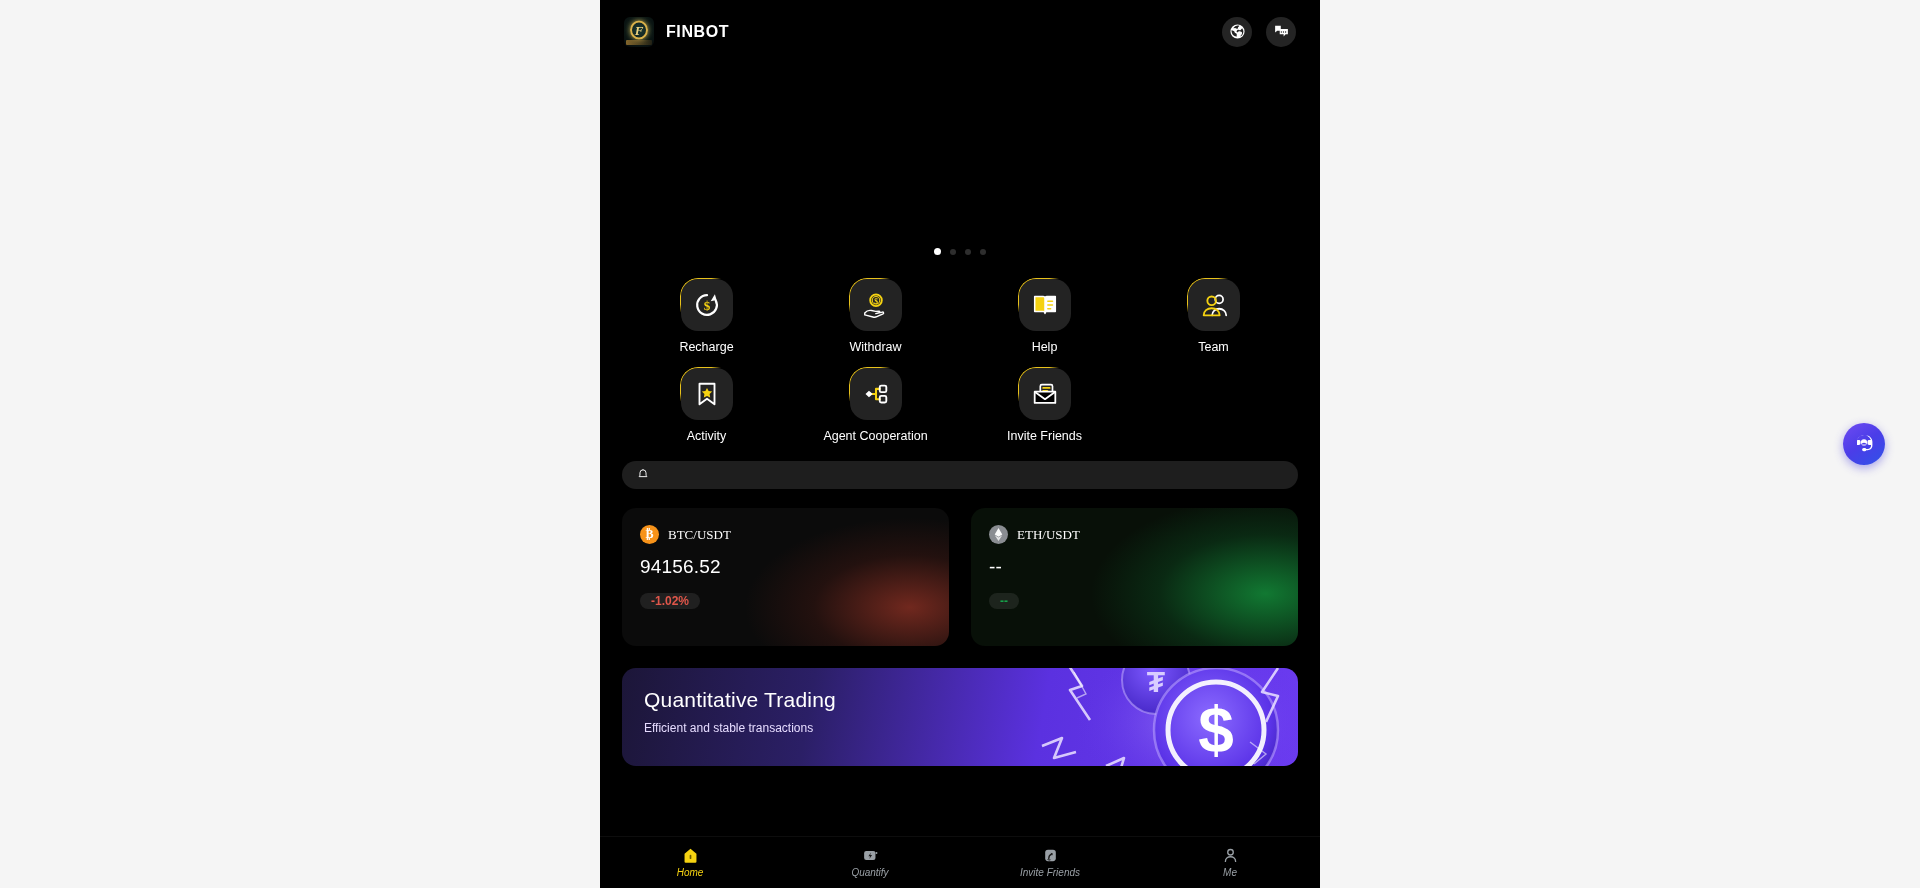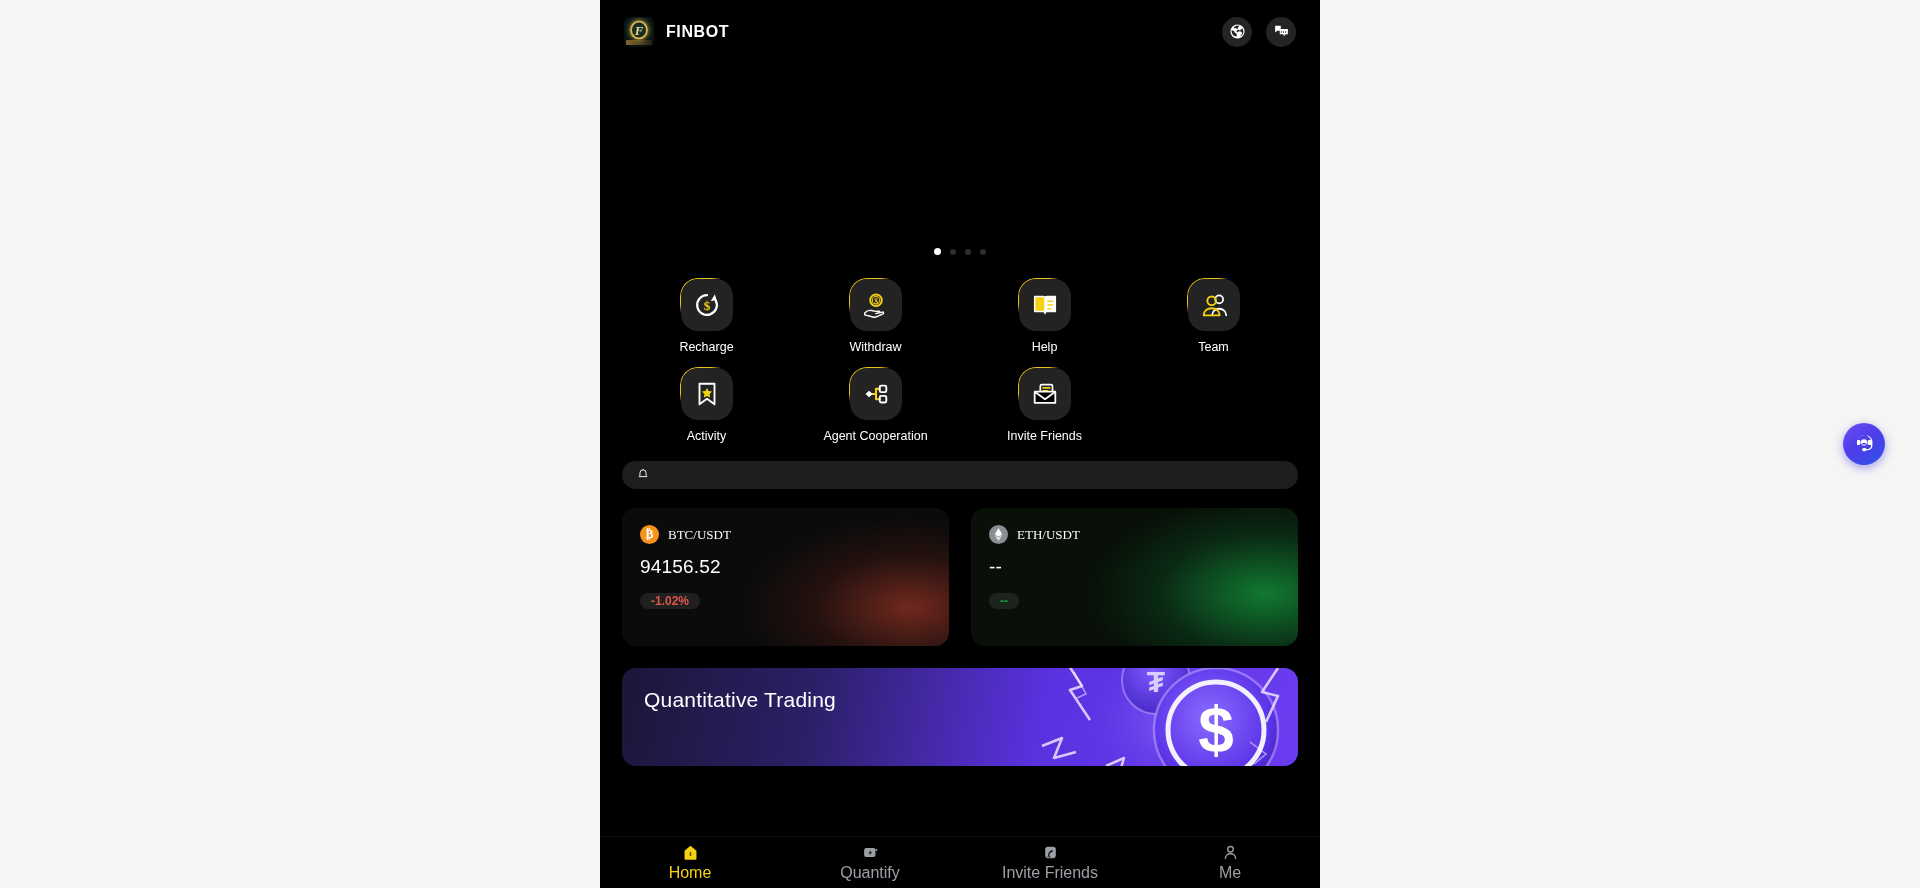--- a/index.html
+++ b/index.html
@@ -276,21 +276,21 @@
     border-top: 1px solid #0d0d0d;
   }
   .nitem {
     display: flex;
     flex-direction: column;
     align-items: center;
     gap: 3px;
     cursor: pointer;
   }
   .nitem svg { width: 17px; height: 17px; display: block; }
-  .nlabel { font-size: 16px; color: #9aa0a6; }
+  .nlabel { font-size: 10px; color: #9aa0a6; font-style: italic; }
   .nitem.active .nlabel { color: #f5d211; }
 
   
   .support {
     position: absolute;
     left: 1864px; top: 444px;
     transform: translate(-50%, -50%);
     width: 42px; height: 42px;
     border-radius: 50%;
     background: linear-gradient(145deg, #6f4bf2 0%, #4b3de8 48%, #2f52e8 100%);
@@ -496,20 +496,21 @@
           <path d="M300 26 L284 50 L300 54 L288 80"></path>
           <path d="M128 124 L146 116 L140 136"></path>
         </g>
         <g stroke="#ffffff" stroke-width="1.4" fill="none" opacity=".55">
           <path d="M96 30 L108 52 L99 56"></path>
           <path d="M272 100 L288 112 L276 122"></path>
         </g>
       </svg>
       <div class="ptext">
         <div class="ptitle">Quantitative Trading</div>
+        <div class="psub">Efficient and stable transactions</div>
       </div>
     </div>
 
     <div class="bottomnav">
 
       <div class="nitem active">
         <svg viewBox="0 0 24 24" aria-hidden="true">
           <path d="M12 2.4l8.4 7.2v11.2a1.6 1.6 0 0 1-1.6 1.6H5.2a1.6 1.6 0 0 1-1.6-1.6V9.6z" fill="#f5d211"></path>
           <rect x="10.8" y="11" width="2.4" height="6" rx="1.2" fill="#6b5a00"></rect>
         </svg>

